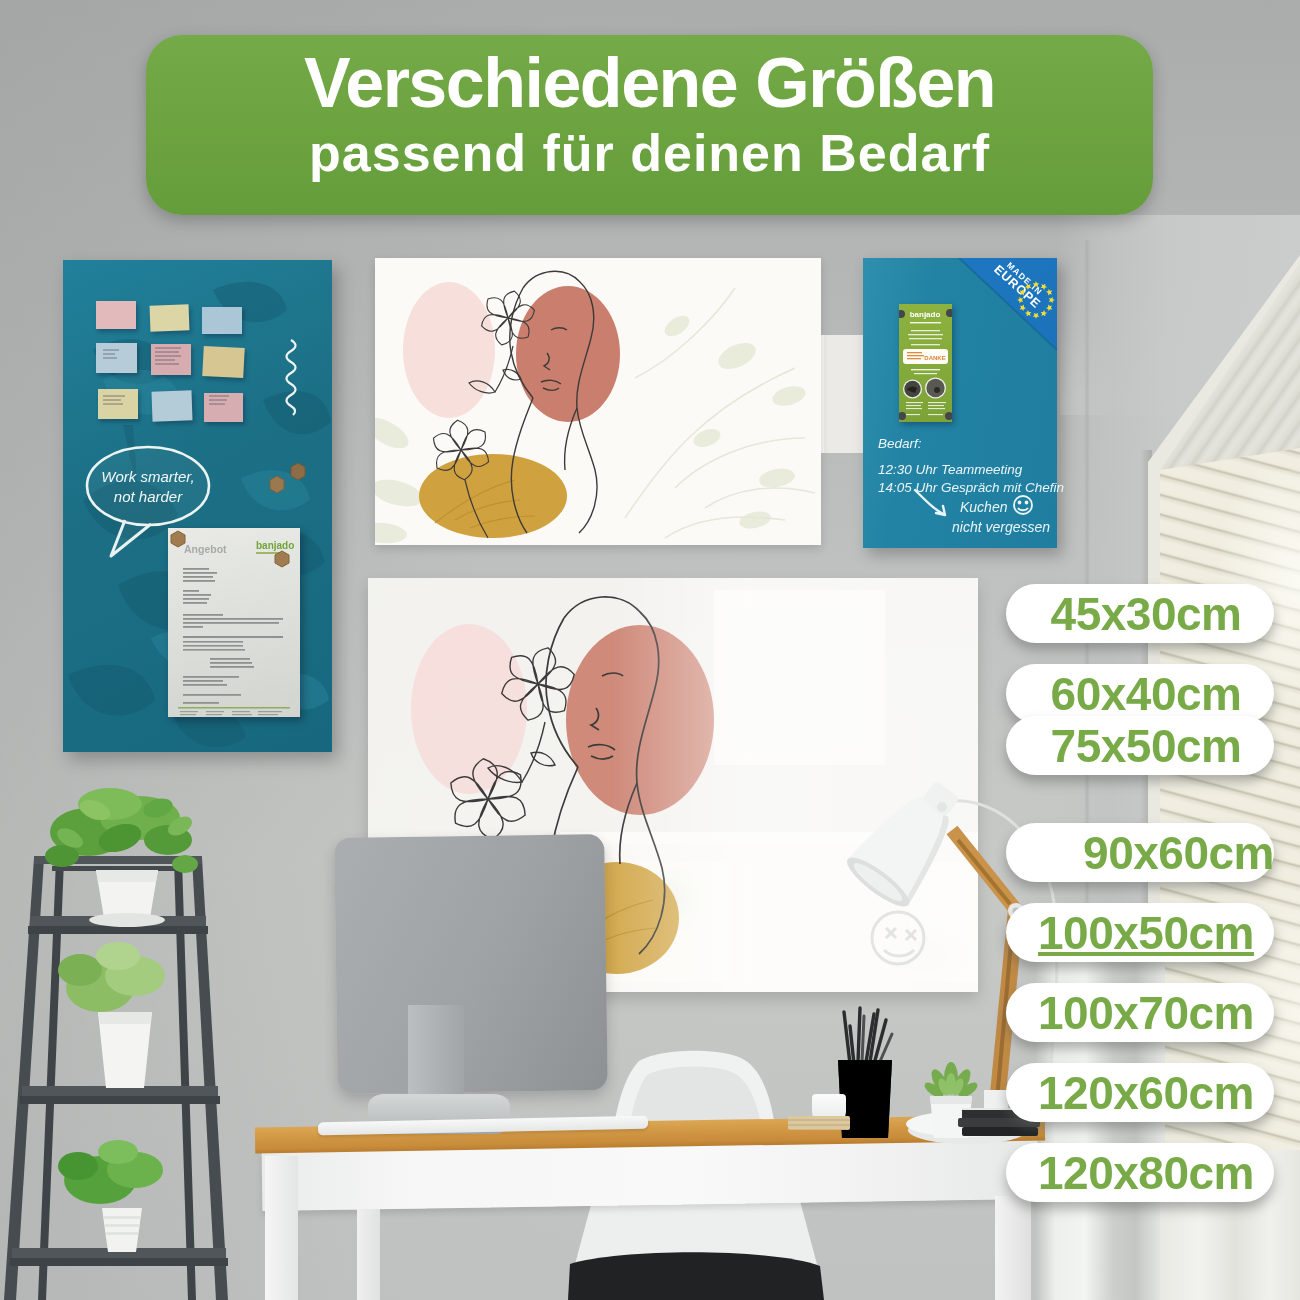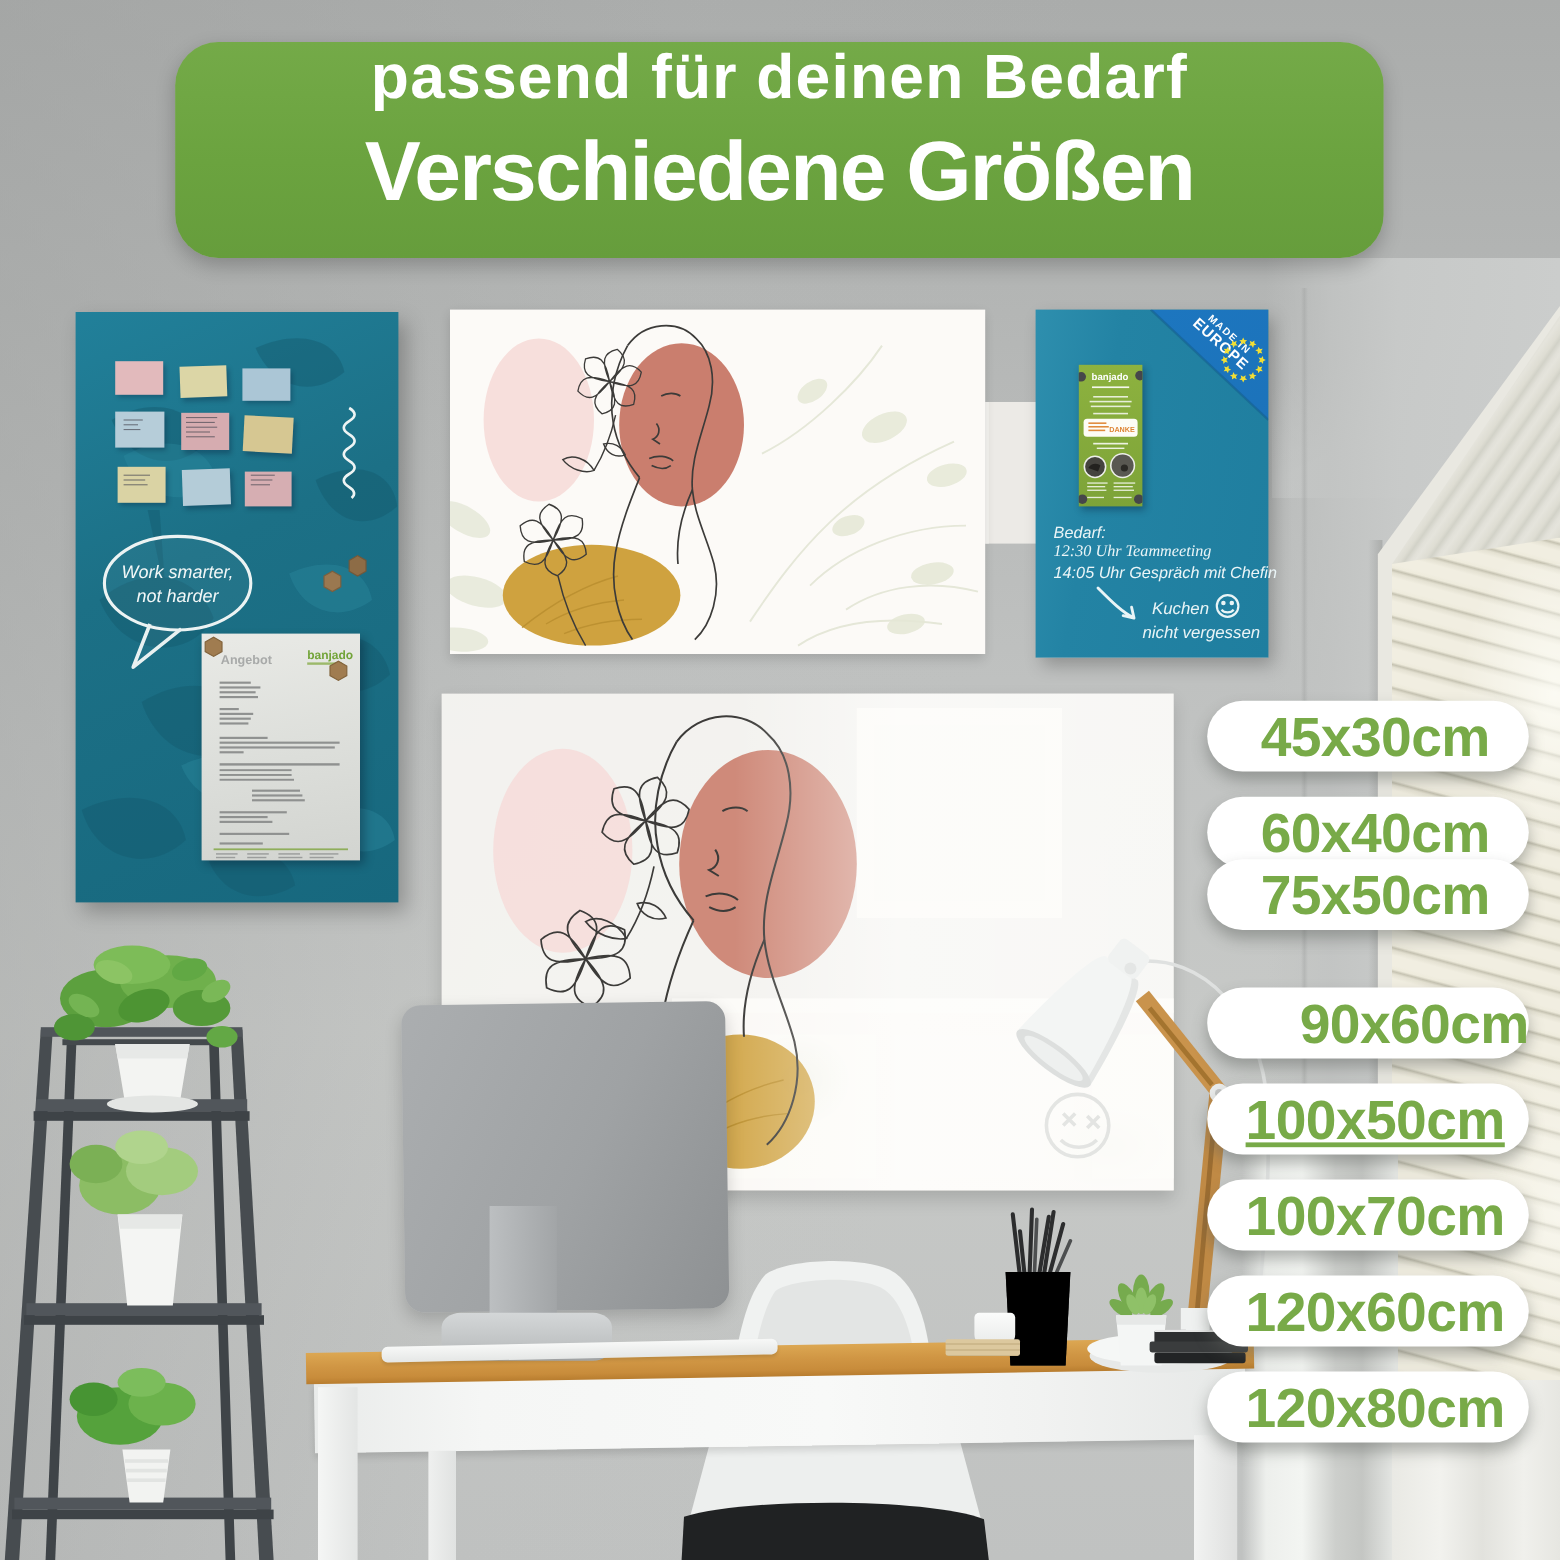--- a/index.html
+++ b/index.html
@@ -399,21 +399,21 @@
     </g>
 
     <circle cx="2" cy="10" r="4" fill="#46464a"></circle>
       <circle cx="51" cy="9" r="4" fill="#46464a"></circle>
     <circle cx="3" cy="112" r="4" fill="#46464a"></circle>
       <circle cx="50" cy="112" r="4" fill="#46464a"></circle>
   </svg>
 
   <div class="abs" style="left:878px;top:436px;color:#ebf5f7;font-style:italic;font-size:13.5px;white-space:nowrap;">
     <div>Bedarf:</div>
-    <div style="margin-top:0;font-family:Liberation Serif, serif;">12:30 Uhr Teammeeting</div>
+    <div style="margin-top:11px;">12:30 Uhr Teammeeting</div>
     <div style="margin-top:3px;">14:05 Uhr Gespräch mit Chefin</div>
   </div>
   <svg class="abs" style="left:905px;top:488px;" width="160" height="58" viewBox="0 0 160 58">
 
     <path d="M10 2 C 22 14 30 22 40 27 M40 27 l-9 -2 M40 27 l-2 -9" stroke="#e9f4f6" stroke-width="2.4" fill="none" stroke-linecap="round"></path>
     <text x="55" y="24" font-size="14" font-style="italic" fill="#e9f4f6" font-family="Liberation Sans">Kuchen</text>
     <text x="47" y="44" font-size="14" font-style="italic" fill="#e9f4f6" font-family="Liberation Sans">nicht vergessen</text>
 
     <g stroke="#e9f4f6" stroke-width="1.8" fill="none">
       <circle cx="118" cy="17" r="9"></circle>
@@ -516,23 +516,23 @@
   </svg>
 
   <div class="abs" style="left:962px;top:1108px;width:76px;height:10px;background:#2d2f30;border-radius:2px;border-top:2px solid #e8e9e8;"></div>
   <div class="abs" style="left:958px;top:1118px;width:82px;height:9px;background:#3a3c3d;border-radius:2px;"></div>
   <div class="abs" style="left:962px;top:1127px;width:76px;height:9px;background:#222425;border-radius:2px;"></div>
 
   <div class="abs" style="left:984px;top:1090px;width:24px;height:18px;background:#eff1f0;"></div>
 
   <div class="abs" style="left:146px;top:35px;width:1007px;height:180px;border-radius:36px;background:linear-gradient(180deg,#74aa48 0%,#6ba33f 55%,#669d3c 100%);box-shadow:0 6px 16px rgba(0,0,0,.22);text-align:center;color:#fff;">
 
+    <div style="font-size:70px;font-weight:bold;margin-top:8px;letter-spacing:-1.5px;">Verschiedene Größen</div>
+
     <div style="font-size:52px;font-weight:bold;margin-top:0px;letter-spacing:1px;">passend für deinen Bedarf</div>
-
-    <div style="font-size:70px;font-weight:bold;margin-top:8px;letter-spacing:-1.5px;">Verschiedene Größen</div>
   </div>
 
   <div class="abs pill" style="top:584px;">45x30cm</div>
   <div class="abs pill" style="top:664px;">60x40cm</div>
   <div class="abs pill" style="top:716px;">75x50cm</div>
   <div class="abs pill" style="top:823px;text-align:right;">90x60cm</div>
   <div class="abs pill" style="top:903px;text-decoration:underline;">100x50cm</div>
   <div class="abs pill" style="top:983px;">100x70cm</div>
   <div class="abs pill" style="top:1063px;">120x60cm</div>
   <div class="abs pill" style="top:1143px;">120x80cm</div>

